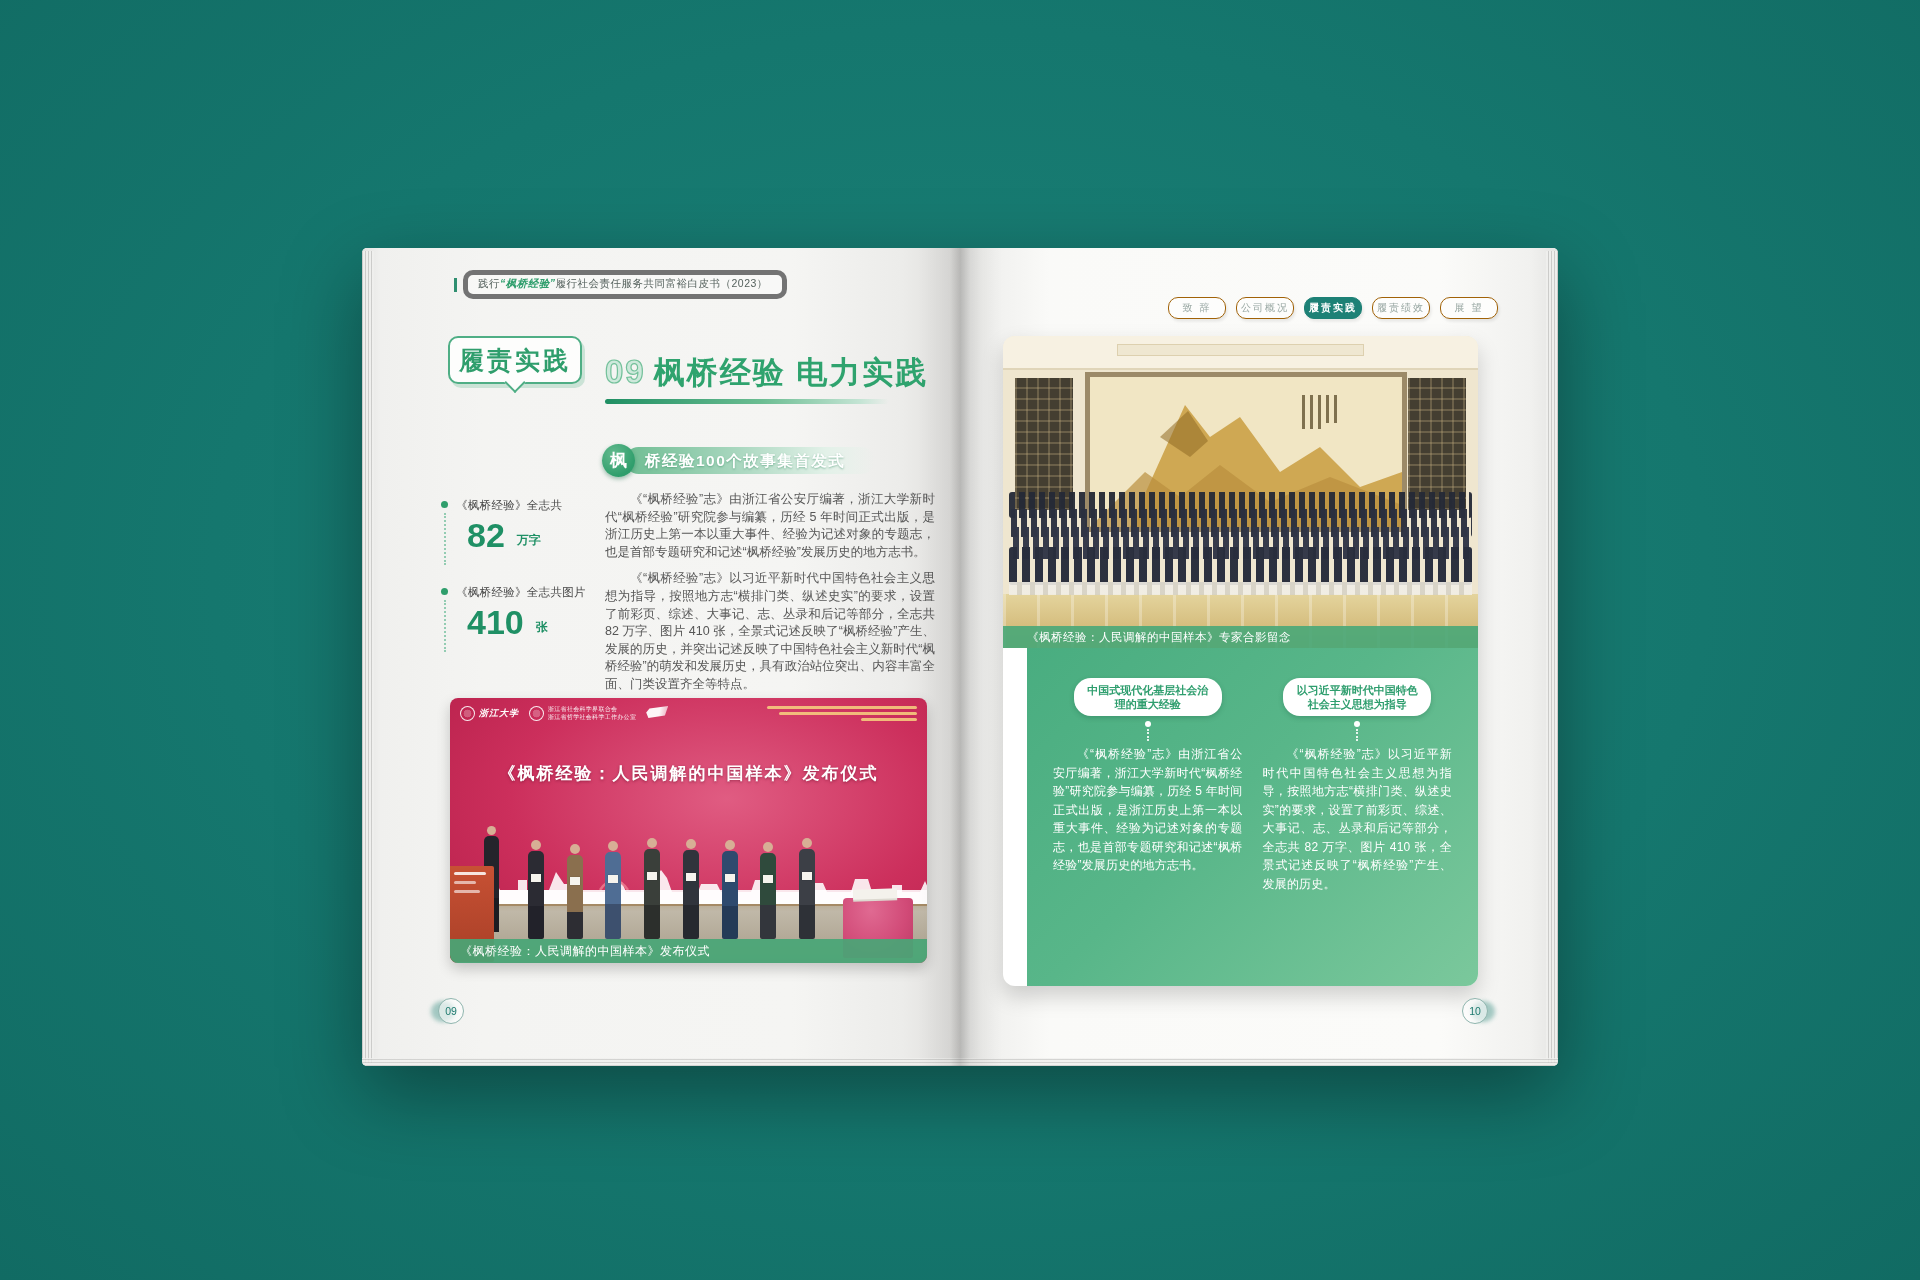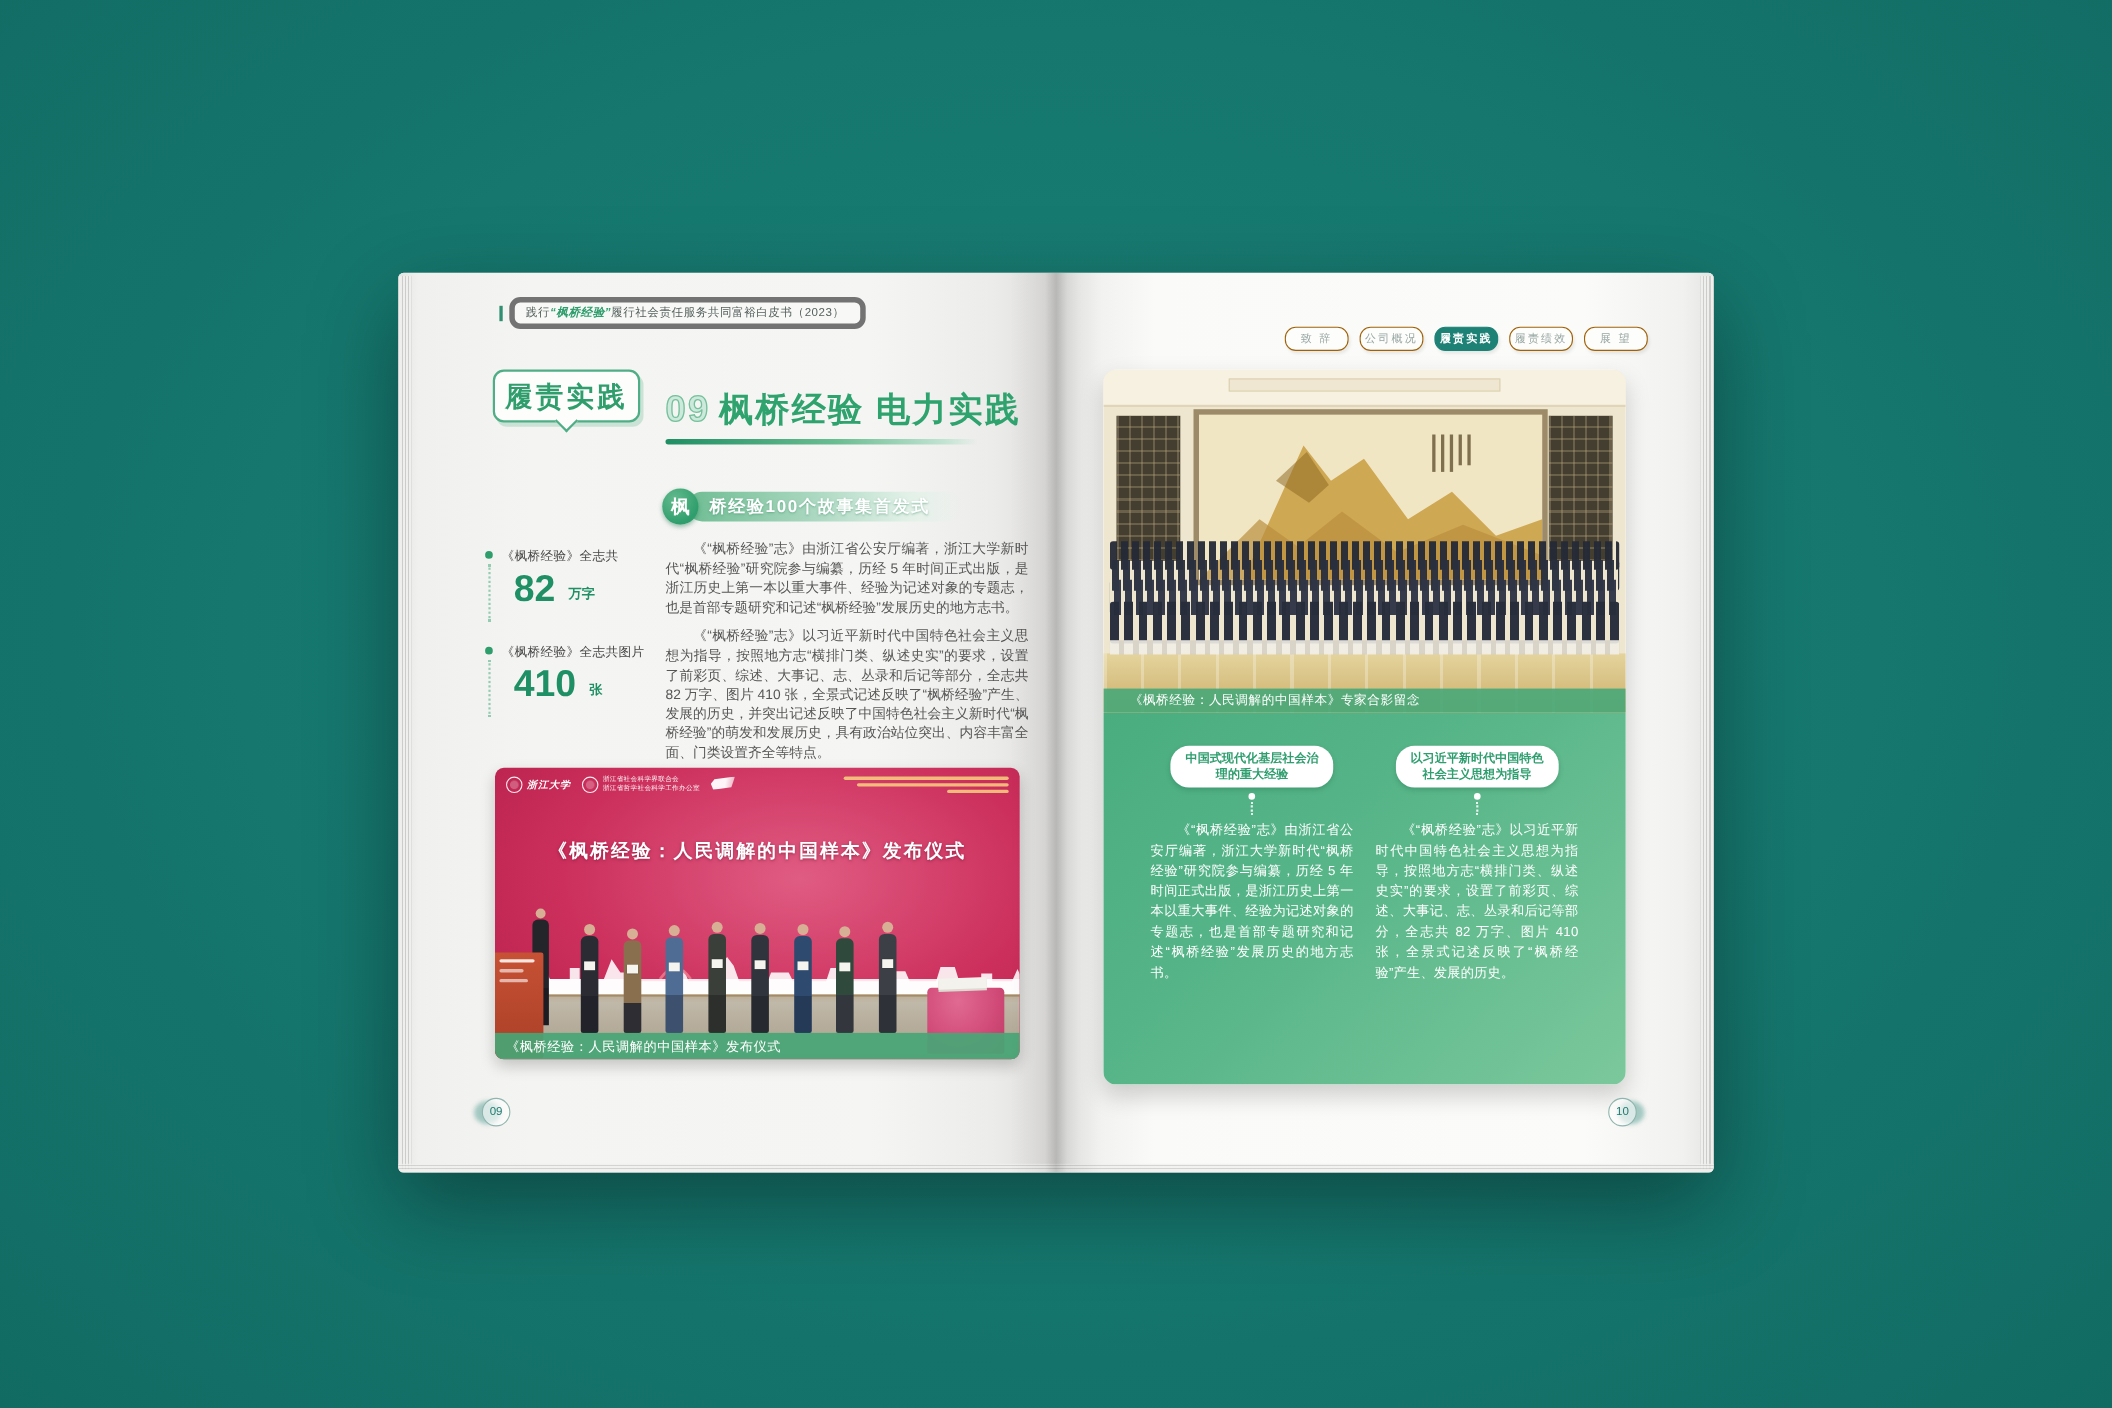--- a/index.html
+++ b/index.html
@@ -140,22 +140,22 @@
   .crowd.r3{top:191px;height:32px;background:repeating-linear-gradient(90deg,rgba(48,53,70,.97) 4px 10px,rgba(48,53,70,0) 10px 14px);}
   .crowd.r4{top:211px;height:38px;background:repeating-linear-gradient(90deg,rgba(40,45,60,.98) 0 8px,rgba(40,45,60,0) 8px 13px);}
   .chairs{position:absolute;left:6px;right:6px;top:246px;height:13px;z-index:2;opacity:.9;
     background:repeating-linear-gradient(90deg,#f1eee6 0 8px,#d6d2c6 8px 13px);}
   .marble{position:absolute;left:0;right:0;top:258px;height:54px;
     background:linear-gradient(180deg,#e4d49d 0,#d9c386 45%,#c9ad66 100%);}
   .marble::before{content:"";position:absolute;inset:0;opacity:.5;
     background:repeating-linear-gradient(90deg,rgba(255,255,255,.55) 0 3px,transparent 3px 34px);}
   .rp-photo-caption{position:absolute;left:0;right:0;bottom:0;height:22px;z-index:5;
     background:rgba(75,168,120,.92);color:#fff;font-size:11.5px;line-height:22px;padding-left:24px;letter-spacing:.5px;}
-  .rp-panel{position:relative;height:338px;padding:30px 43px 0;box-sizing:border-box;
-    background:linear-gradient(135deg,#49ad80 0%,#58b689 45%,#7bc89c 100%);}
+  .rp-panel{position:relative;height:338px;padding:30px 26px 0;box-sizing:border-box;
+    background:linear-gradient(135deg,#49ad80 0%,#58b689 45%,#7bc89c 100%);margin-left:24px;}
   .cols{display:flex;gap:20px;}
   .col{flex:1;display:flex;flex-direction:column;align-items:center;}
   .col-pill{background:#fff;border-radius:17px;padding:5px 10px;min-height:28px;max-width:128px;
     display:flex;align-items:center;justify-content:center;text-align:center;
     color:#2e9e6e;font-weight:bold;font-size:11px;line-height:14px;box-shadow:0 2px 5px rgba(25,95,65,.30);}
   .col-dot{width:6px;height:6px;border-radius:50%;background:#fff;margin-top:5px;}
   .col-dash{height:12px;border-left:2px dotted rgba(255,255,255,.85);margin-top:2px;}
   .col-body{margin-top:4px;width:100%;color:#fff;font-size:12px;line-height:18.5px;
     text-align:justify;text-indent:2em;letter-spacing:.2px;}
 </style>

